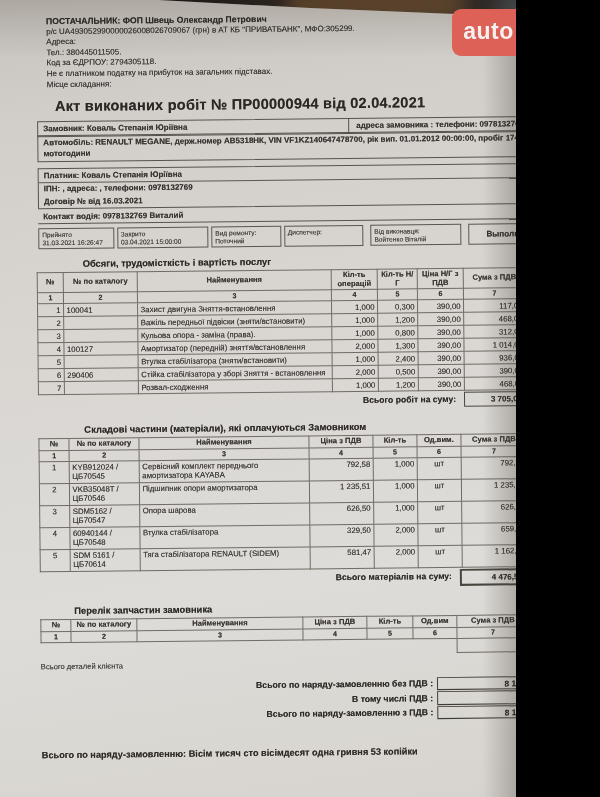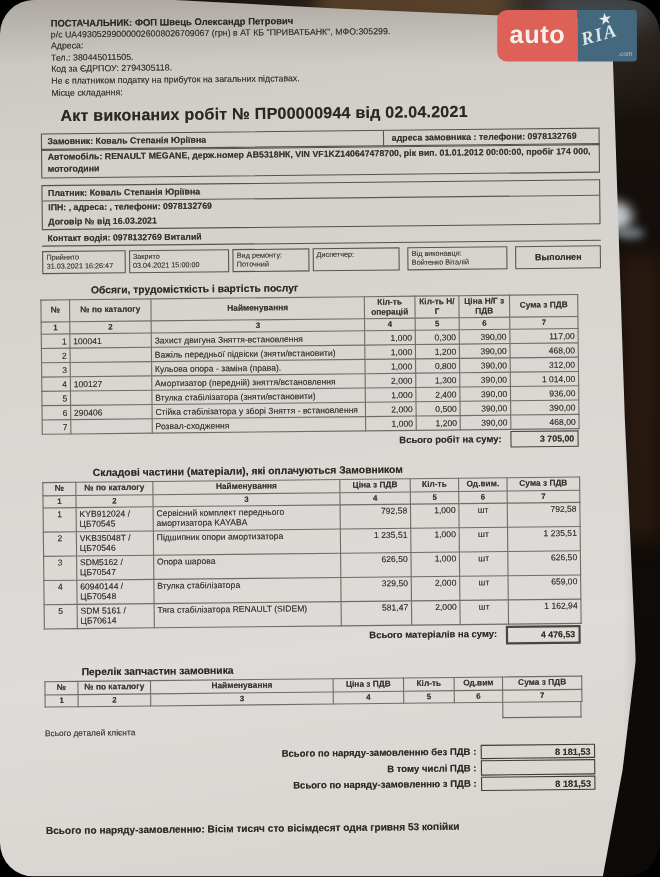--- a/index.html
+++ b/index.html
@@ -1,22 +1,21 @@
 <!DOCTYPE html>
 <html><head>
 <meta charset="utf-8">
 <style>
   html,body{margin:0;padding:0;background:#000;}
   .scene{
-    position:relative;width:600px;height:797px;overflow:hidden;
+    position:relative;width:516px;height:797px;overflow:hidden;
     font-family:"Liberation Sans",sans-serif;
     background:
       radial-gradient(430px 170px at 78% 2%, #3a322c 0%, rgba(20,16,12,0) 62%),
       linear-gradient(180deg,#1a1410 0%, #120d0a 32%, #0c0907 100%);
-    border-radius: 31px;
   }
   .bg-blob{position:absolute;pointer-events:none;}
   .blob-brown{left:288px;top:-10px;width:175px;height:28px;background:#6b4d2e;filter:blur(9px);opacity:.75;}
   .blob-gray{left:498px;top:-8px;width:95px;height:32px;background:#4e5a63;filter:blur(10px);opacity:.65;}
   .blob-warm{left:562px;top:230px;width:40px;height:260px;background:#2e1d12;filter:blur(10px);opacity:.8;}
   .edge-highlight{left:543px;top:183px;width:32px;height:27px;background:#c9ced3;filter:blur(5px);opacity:.95;border-radius:50%;}
   .edge-highlight2{left:560px;top:207px;width:26px;height:10px;background:#8fa0ac;filter:blur(4px);opacity:.8;border-radius:50%;}
 
   .paper{
     position:absolute;inset:0;z-index:2;

